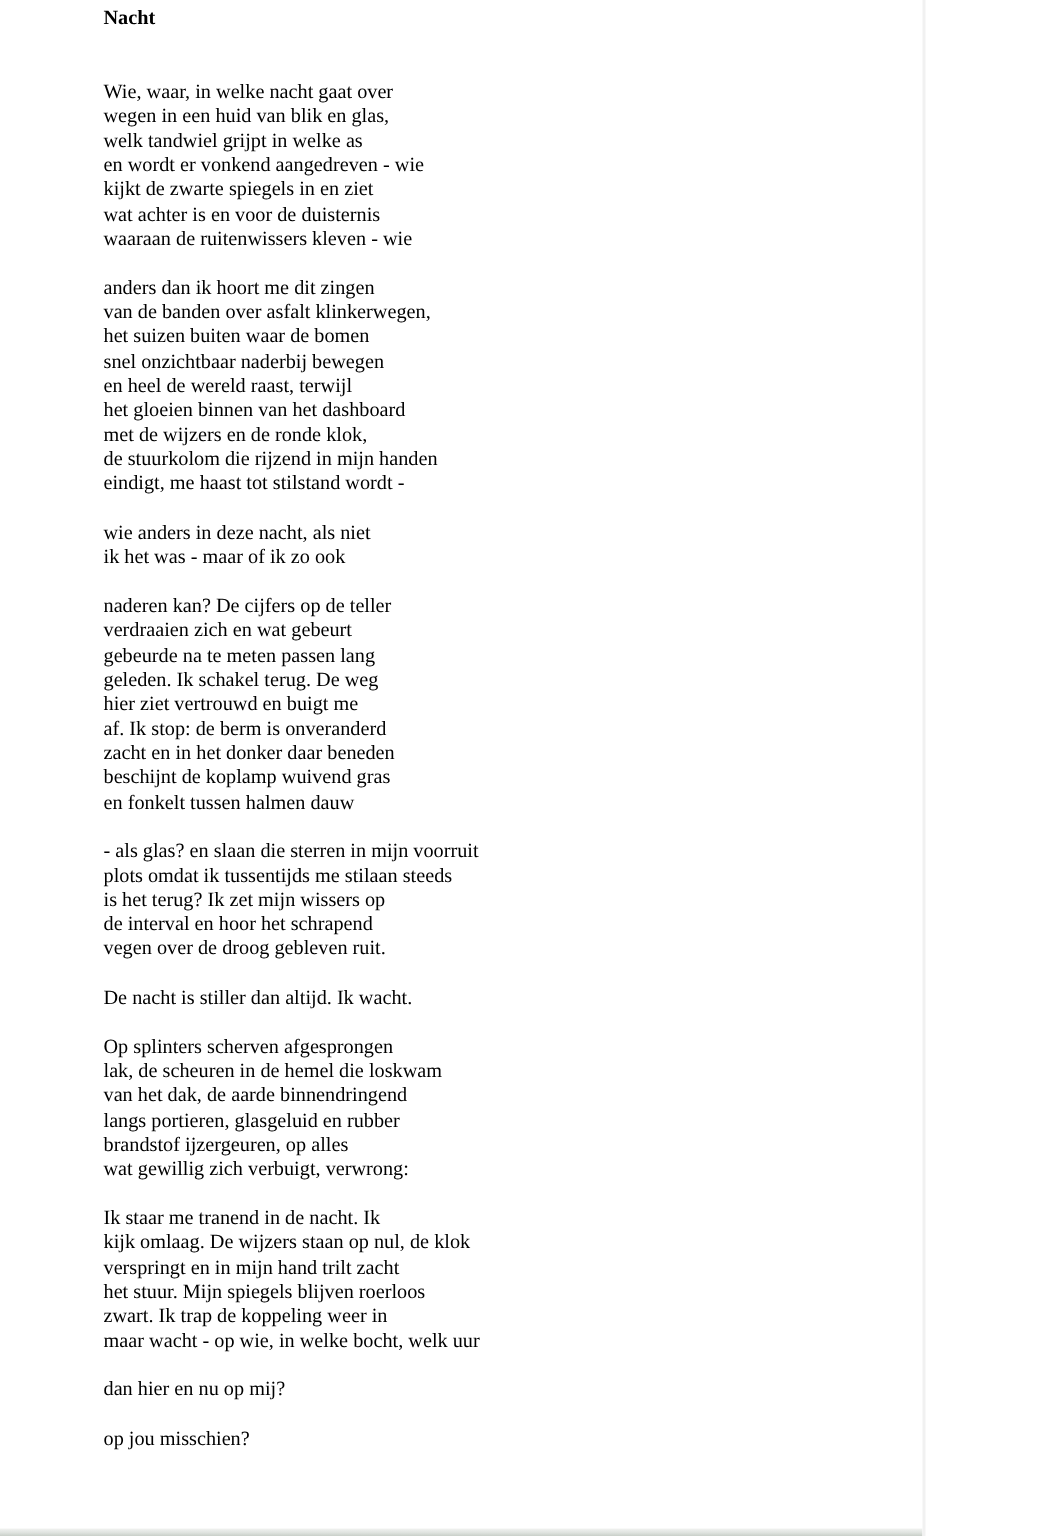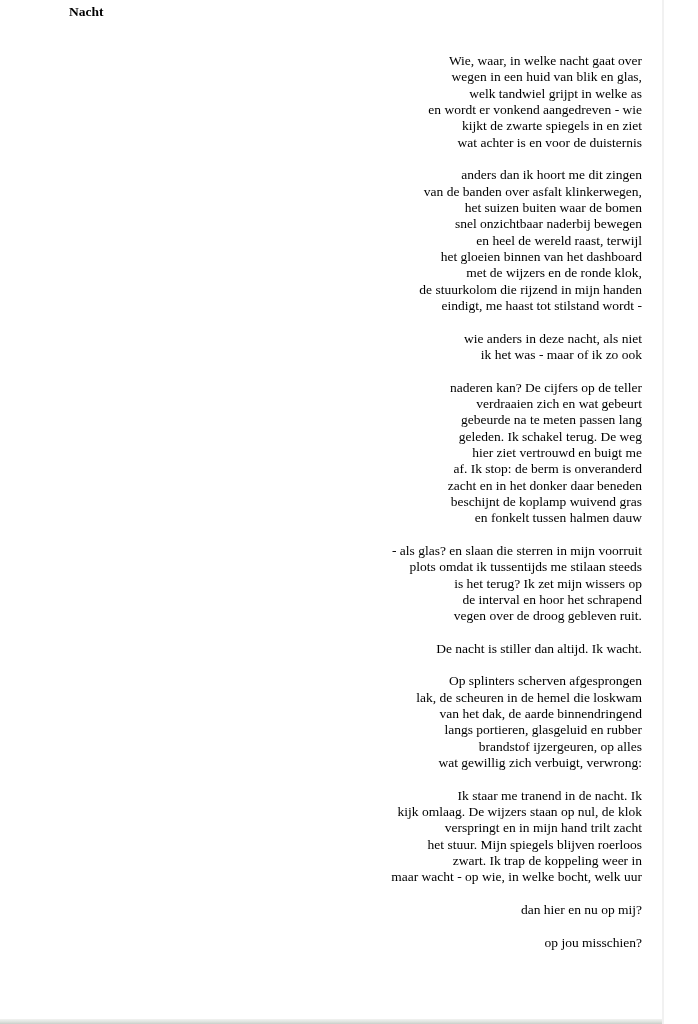--- a/index.html
+++ b/index.html
@@ -2,21 +2,21 @@
 <html><head>
 <meta charset="utf-8">
 <style>
   html, body {
     margin: 0;
     padding: 0;
     background: #ffffff;
   }
   .page {
     position: relative;
-    width: 664px;
+    width: 617px;
     height: 1024px;
     background: #ffffff;
     overflow: hidden;
     font-family: "Liberation Serif", serif;
     color: #000000;
     box-sizing: border-box;
     border-right: 2px solid #f1f1f1;
   }
   .content {
     position: absolute;
@@ -31,21 +31,20 @@
     margin: 0 0 33px 0;
   }
   .stanza {
     font-size: 13.5px;
     line-height: 16.33px;
     margin: 0 0 16.33px 0;
     white-space: nowrap;
   }
   .poem-line {
     display: block;
-    text-align: right;
   }
   .bottom-edge-bar {
     position: absolute;
     left: 0;
     bottom: 0;
     width: 100%;
     height: 5px;
     background: linear-gradient(to bottom, #f2f3f1 0%, #dfe3df 55%, #c9cfc9 100%);
   }
 </style>
@@ -56,20 +55,21 @@
   <div class="content">
     <h1 class="poem-title">Nacht</h1>
     <div id="poem">
         <p class="stanza">
           <span class="poem-line">Wie, waar, in welke nacht gaat over</span>
           <span class="poem-line">wegen in een huid van blik en glas,</span>
           <span class="poem-line">welk tandwiel grijpt in welke as</span>
           <span class="poem-line">en wordt er vonkend aangedreven - wie</span>
           <span class="poem-line">kijkt de zwarte spiegels in en ziet</span>
           <span class="poem-line">wat achter is en voor de duisternis</span>
+          <span class="poem-line">waaraan de ruitenwissers kleven - wie</span>
         </p>
         <p class="stanza">
           <span class="poem-line">anders dan ik hoort me dit zingen</span>
           <span class="poem-line">van de banden over asfalt klinkerwegen,</span>
           <span class="poem-line">het suizen buiten waar de bomen</span>
           <span class="poem-line">snel onzichtbaar naderbij bewegen</span>
           <span class="poem-line">en heel de wereld raast, terwijl</span>
           <span class="poem-line">het gloeien binnen van het dashboard</span>
           <span class="poem-line">met de wijzers en de ronde klok,</span>
           <span class="poem-line">de stuurkolom die rijzend in mijn handen</span>

